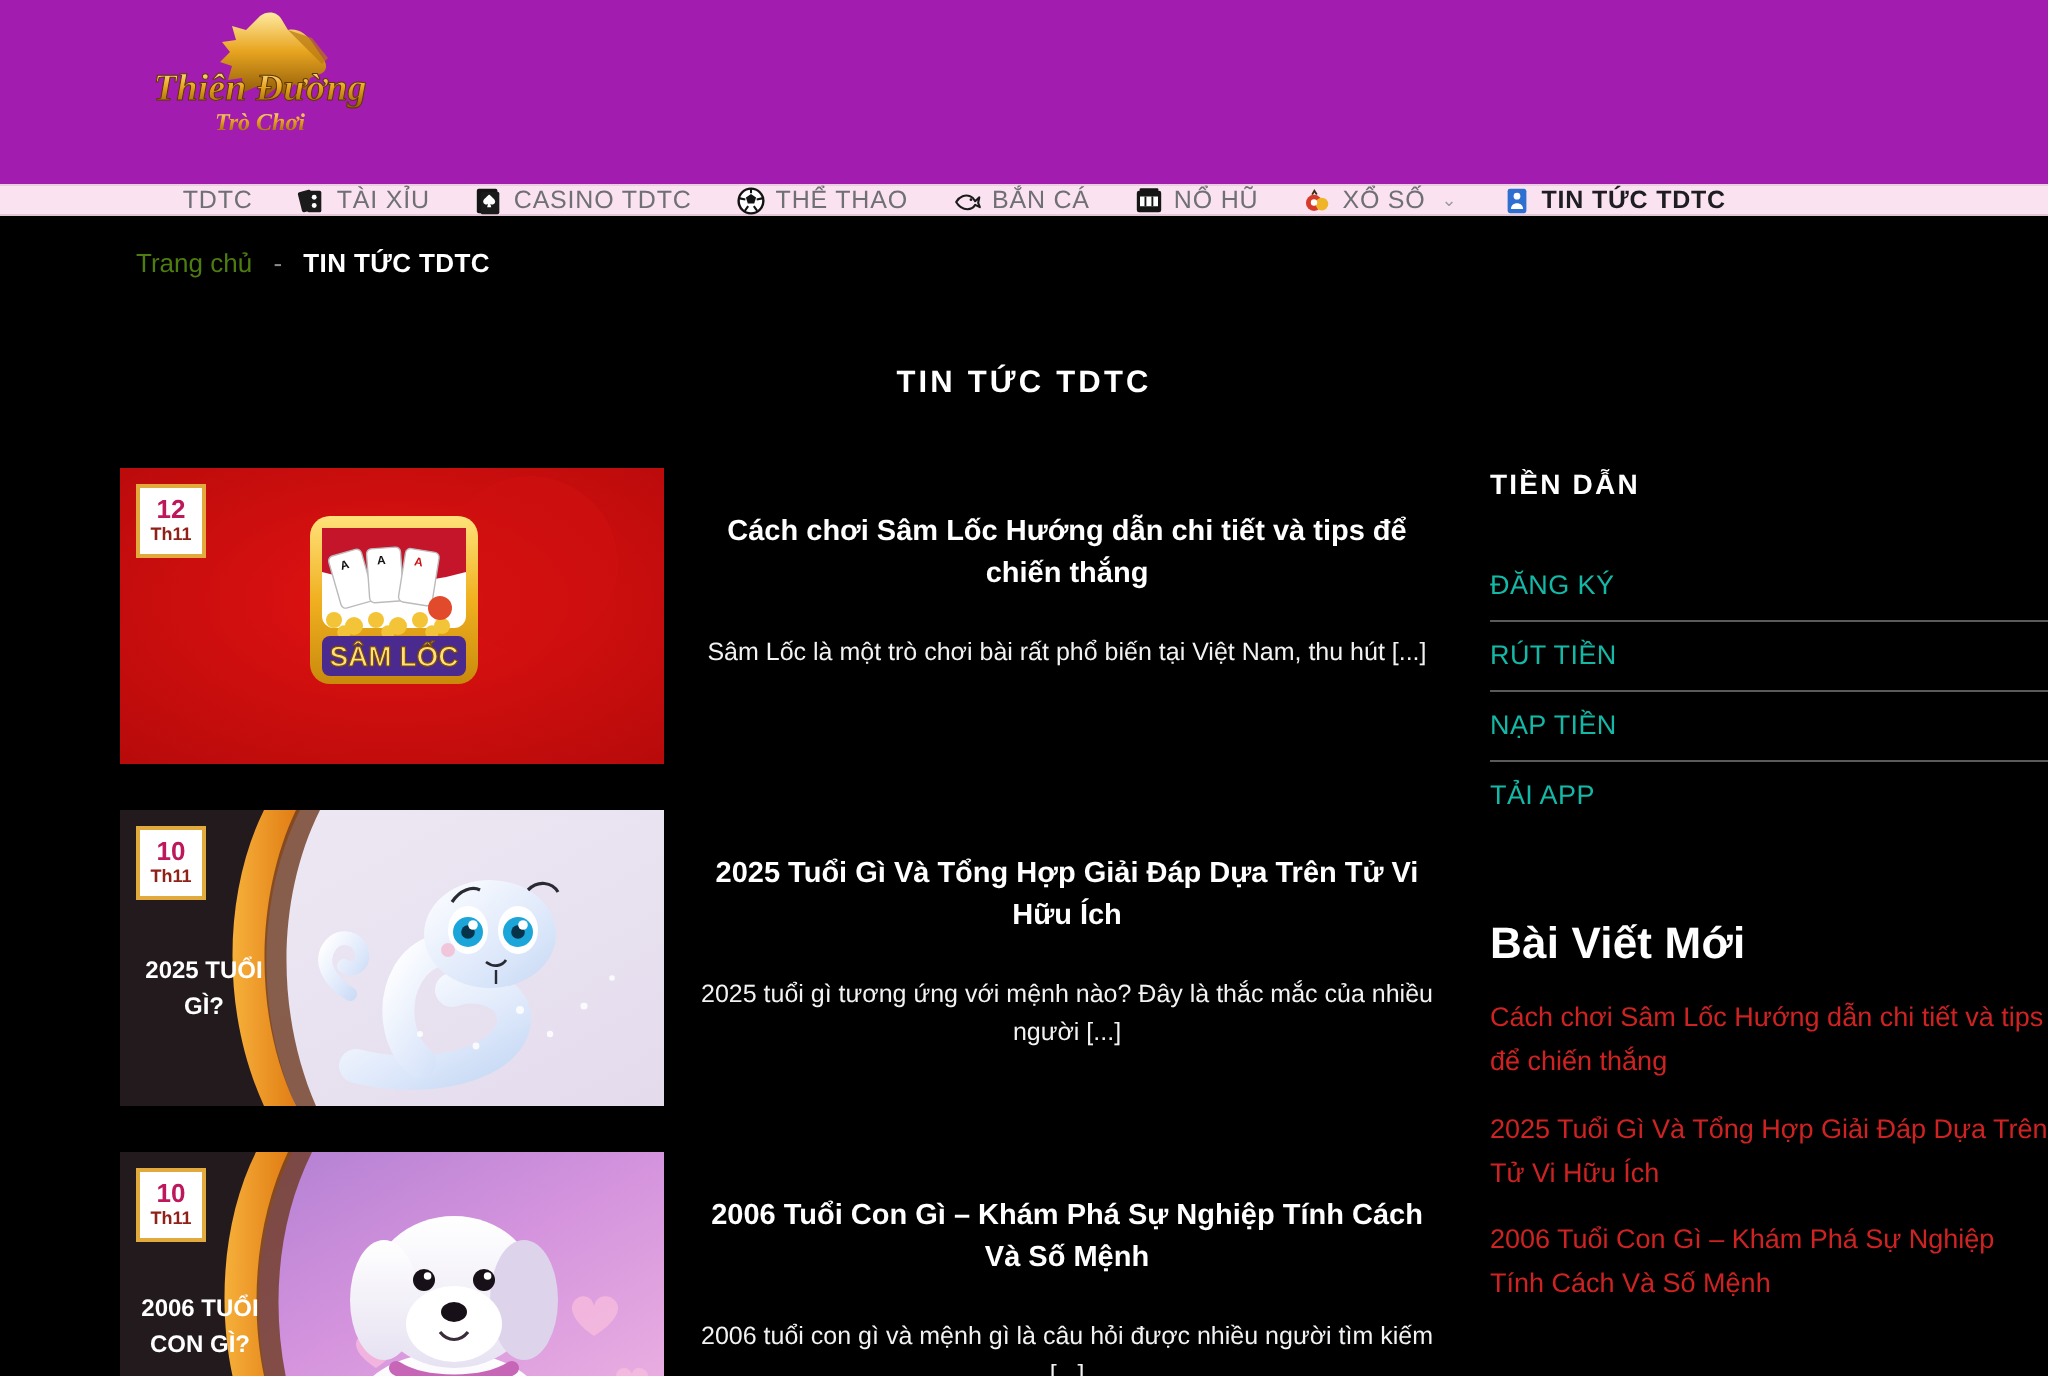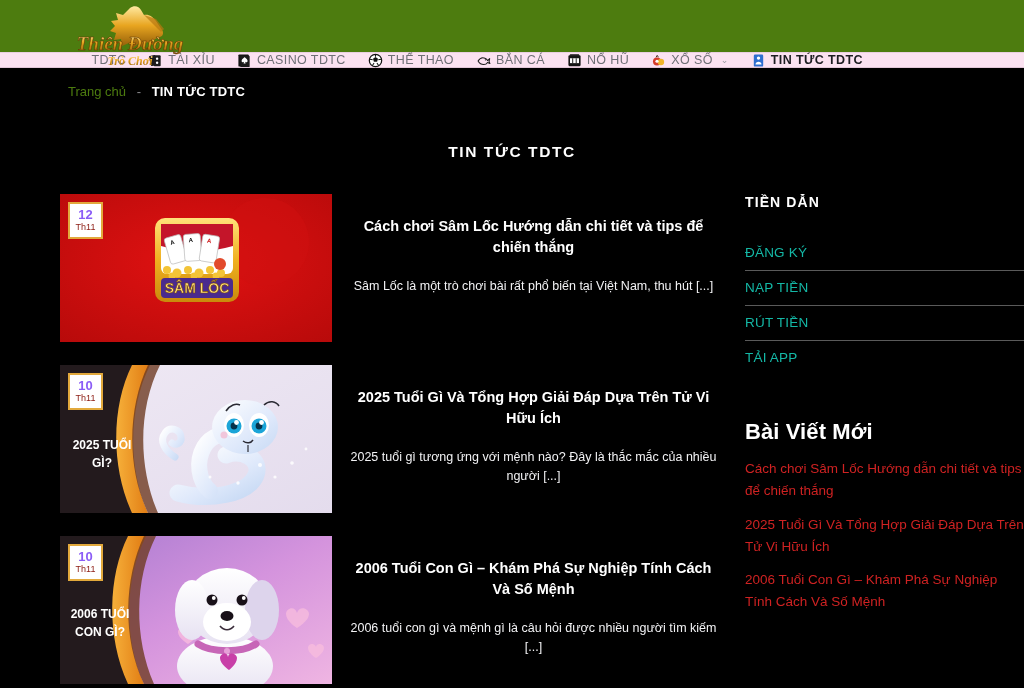--- a/index.html
+++ b/index.html
@@ -1,20 +1,20 @@
 <!DOCTYPE html>
 <html><head>
 <meta charset="utf-8">
 <style>
   * { margin:0; padding:0; box-sizing:border-box; }
   html,body{ width:1024px; height:688px; background:#000; overflow:hidden; }
   body{ font-family:"Liberation Sans", sans-serif; color:#fff; }
 
   
-  .header{ height:52px; background:#4d7c0f; position:relative; }
+  .header{ height:92px; background:#a21caf; position:relative; }
   .logo{ position:absolute; left:60px; top:2px; width:140px; height:70px; }
   .logo svg{ display:block; }
 
   
   .navbar{ height:16px; background:#fbe2f1; display:flex; align-items:center;
            justify-content:flex-end; padding-right:150px; gap:0px;
            border-top:1px solid #e9cfe0; border-bottom:1px solid #e2c6d8; }
   .nav-item{ display:flex; align-items:center; gap:5px; padding:0 11px;
              font-size:12.5px; letter-spacing:.4px; color:#6f6f76; white-space:nowrap;
              cursor:pointer; font-weight:400; }
@@ -40,22 +40,22 @@
   .side{ width:289px; flex:none; padding-left:10px; }
 
   
   .art{ display:flex; margin-bottom:23px; }
   .thumb{ position:relative; width:272px; height:148px; flex:none; margin-left:60px;
           overflow:hidden; }
   .thumb svg{ position:absolute; inset:0; }
   .badge{ position:absolute; left:8px; top:8px; width:35px; height:37px; background:#fff;
           border:2px solid #e2a93c; display:flex; flex-direction:column; align-items:center;
           justify-content:center; z-index:4; }
-  .badge .d{ font-size:13px; font-weight:700; color:#8b5cf6; line-height:1.05; }
-  .badge .m{ font-size:9px; font-weight:400; color:#8f2118; line-height:1.2; }
+  .badge .d{ font-size:13px; font-weight:700; color:#be185d; line-height:1.05; }
+  .badge .m{ font-size:9px; font-weight:700; color:#8f2118; line-height:1.2; }
   .art-body{ flex:1; padding:22px 18px 0 18px; }
   .art-title{ font-size:14.5px; font-weight:700; line-height:1.45; text-align:center;
               color:#fff; }
   .art-exc{ margin-top:19px; font-size:12.5px; line-height:1.55; text-align:center;
             color:#f2f2f4; }
 
   
   .s-title{ font-size:14px; font-weight:700; letter-spacing:1.1px; color:#fff;
             margin-bottom:26px; }
   .s-links{ margin-bottom:44px; }
@@ -355,22 +355,22 @@
         <h2 class="art-title">2006 Tuổi Con Gì – Khám Phá Sự Nghiệp Tính Cách Và Số Mệnh</h2>
         <p class="art-exc">2006 tuổi con gì và mệnh gì là câu hỏi được nhiều người tìm kiếm [...]</p>
       </div>
     </article>
   </div>
 
   <aside class="side">
     <h3 class="s-title">TIỀN DẪN</h3>
     <div class="s-links">
       <a class="s-link">ĐĂNG KÝ</a>
+      <a class="s-link">RÚT TIỀN</a>
       <a class="s-link">NẠP TIỀN</a>
-      <a class="s-link">RÚT TIỀN</a>
       <a class="s-link">TẢI APP</a>
     </div>
 
     <h3 class="s-head2">Bài Viết Mới</h3>
     <div>
       <a class="s-post">Cách chơi Sâm Lốc Hướng dẫn chi tiết và tips để chiến thắng</a>
       <a class="s-post">2025 Tuổi Gì Và Tổng Hợp Giải Đáp Dựa Trên Tử Vi Hữu Ích</a>
       <a class="s-post">2006 Tuổi Con Gì – Khám Phá Sự Nghiệp Tính Cách Và Số Mệnh</a>
     </div>
   </aside>

